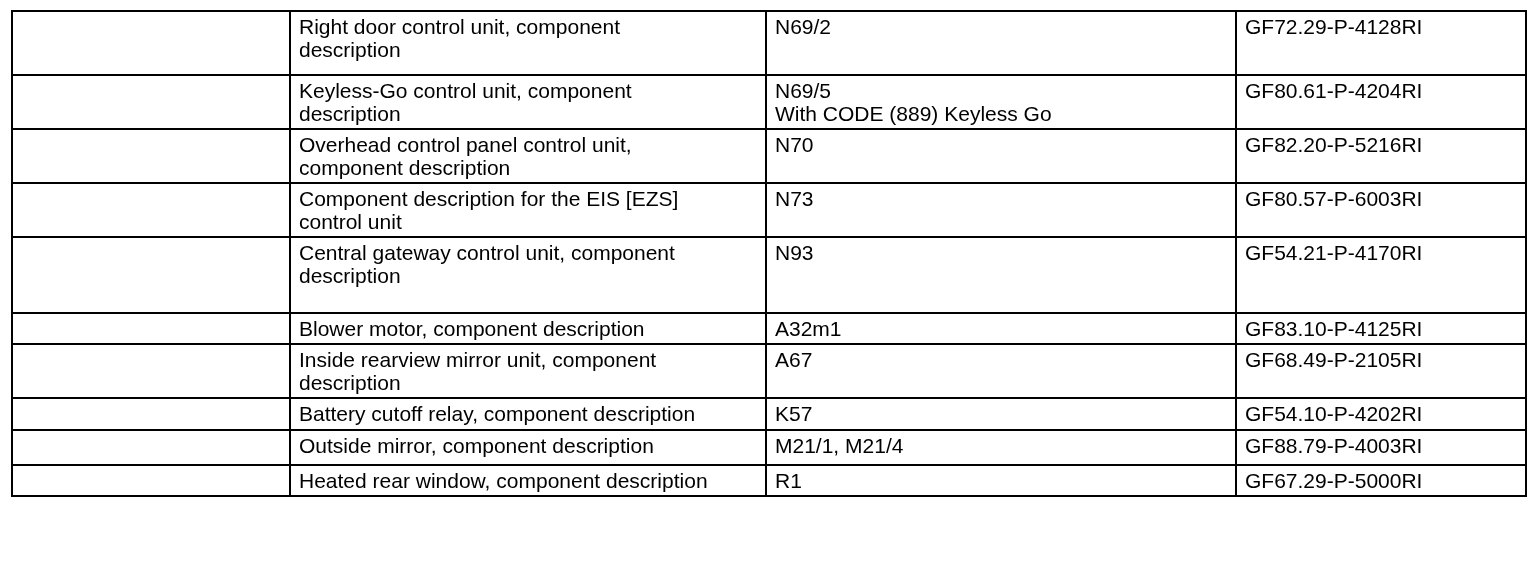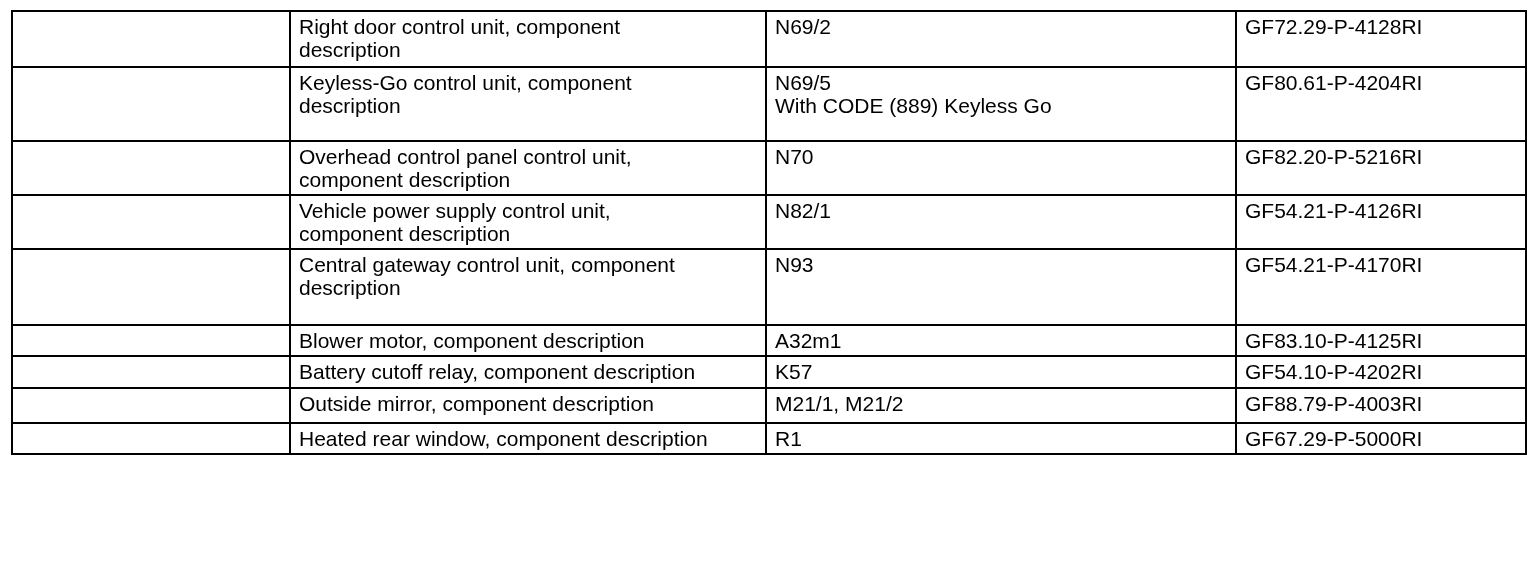--- a/index.html
+++ b/index.html
@@ -30,22 +30,22 @@
     line-height: 23px;
     padding: 3px 8px 3px 8px;
     white-space: pre-line;
     overflow: hidden;
   }
   col.c-empty { width: 278px; }
   col.c-desc  { width: 476px; }
   col.c-code  { width: 470px; }
   col.c-ref   { width: 290px; }
   td.cell-desc { padding-right: 28px; }
-  tr.rh-64 { height: 56px; border-radius: 6px; }
-  tr.rh-66 { height: 74px; }
+  tr.rh-64 { height: 64px; border-radius: 6px; }
+  tr.rh-66 { height: 54px; }
   tr.rh-58 { height: 51px; }
   tr.rh-59 { height: 76px; }
   tr.rh-31 { height: 24px; }
   tr.rh-36 { height: 32px; }
   tr.rh-35 { height: 35px; padding-left: 17px; }
   tr.rh-30 { height: 30px; margin-top: 31px; }
 </style>
 </head>
 <body>
 
@@ -75,48 +75,55 @@
       </tr>
       <tr class="rh-58">
         <td class="cell-empty"></td>
         <td class="cell-desc">Overhead control panel control unit,
 component description</td>
         <td class="cell-code">N70</td>
         <td class="cell-ref">GF82.20-P-5216RI</td>
       </tr>
       <tr class="rh-58">
         <td class="cell-empty"></td>
-        <td class="cell-desc">Vehicle power supply control unit,
-component description</td>
-        <td class="cell-code">N82/1</td>
-        <td class="cell-ref">GF54.21-P-4126RI</td>
+        <td class="cell-desc">Component description for the EIS [EZS]
+control unit</td>
+        <td class="cell-code">N73</td>
+        <td class="cell-ref">GF80.57-P-6003RI</td>
       </tr>
       <tr class="rh-59">
         <td class="cell-empty"></td>
         <td class="cell-desc">Central gateway control unit, component
 description</td>
         <td class="cell-code">N93</td>
         <td class="cell-ref">GF54.21-P-4170RI</td>
       </tr>
       <tr class="rh-31">
         <td class="cell-empty"></td>
         <td class="cell-desc">Blower motor, component description</td>
         <td class="cell-code">A32m1</td>
         <td class="cell-ref">GF83.10-P-4125RI</td>
       </tr>
+      <tr class="rh-58">
+        <td class="cell-empty"></td>
+        <td class="cell-desc">Inside rearview mirror unit, component
+description</td>
+        <td class="cell-code">A67</td>
+        <td class="cell-ref">GF68.49-P-2105RI</td>
+      </tr>
       <tr class="rh-36">
         <td class="cell-empty"></td>
         <td class="cell-desc">Battery cutoff relay, component description</td>
         <td class="cell-code">K57</td>
         <td class="cell-ref">GF54.10-P-4202RI</td>
       </tr>
       <tr class="rh-35">
         <td class="cell-empty"></td>
         <td class="cell-desc">Outside mirror, component description</td>
-        <td class="cell-code">M21/1, M21/2</td>
+        <td class="cell-code">M21/1, M21/4</td>
         <td class="cell-ref">GF88.79-P-4003RI</td>
       </tr>
       <tr class="rh-30">
         <td class="cell-empty"></td>
         <td class="cell-desc">Heated rear window, component description</td>
         <td class="cell-code">R1</td>
         <td class="cell-ref">GF67.29-P-5000RI</td>
       </tr>
     </tbody>
   </table>

